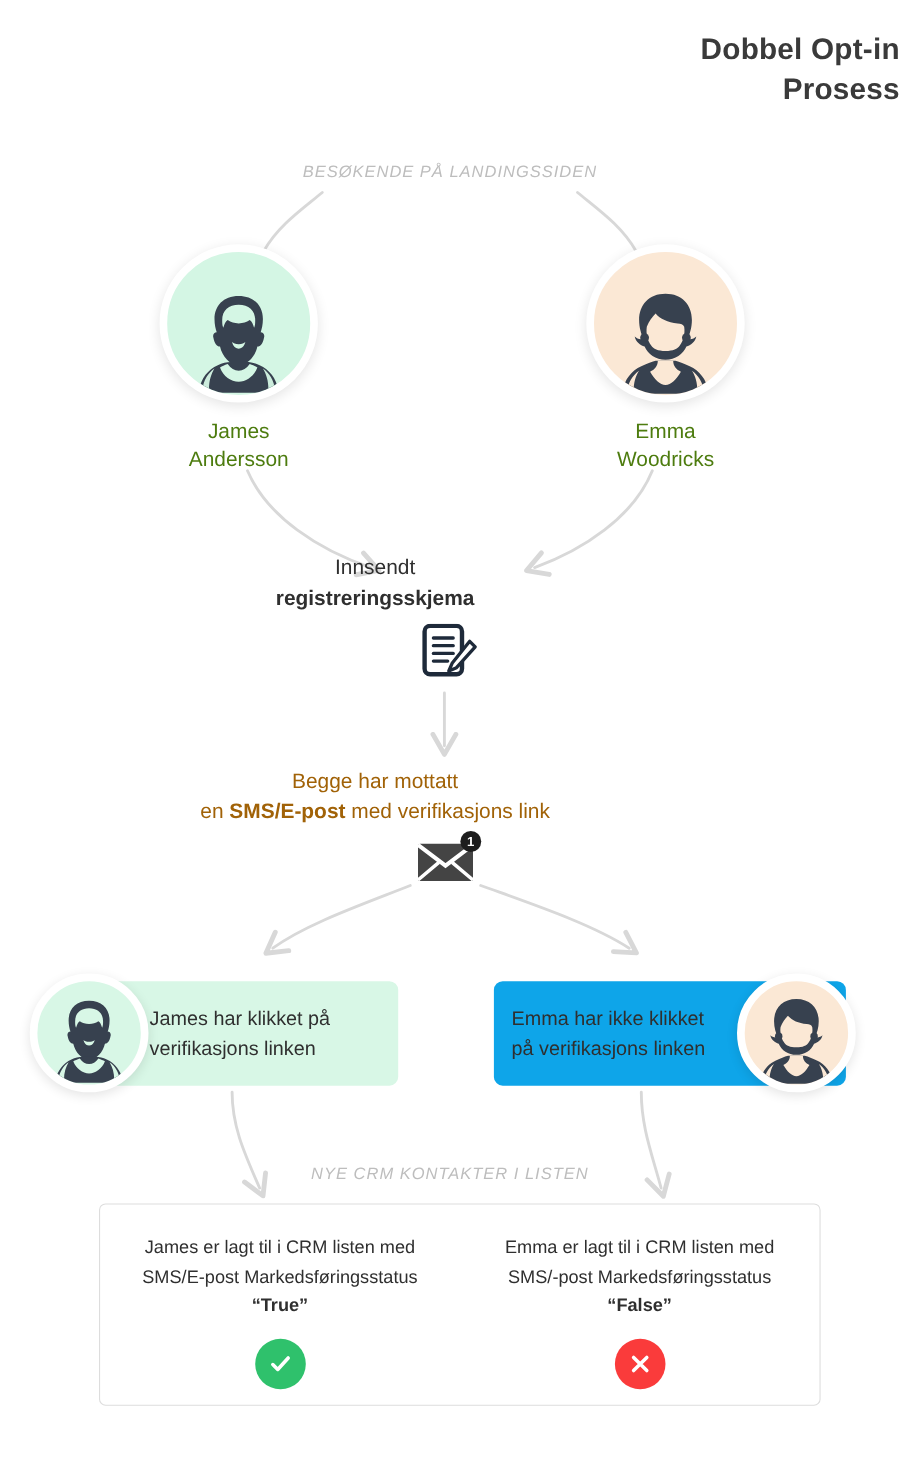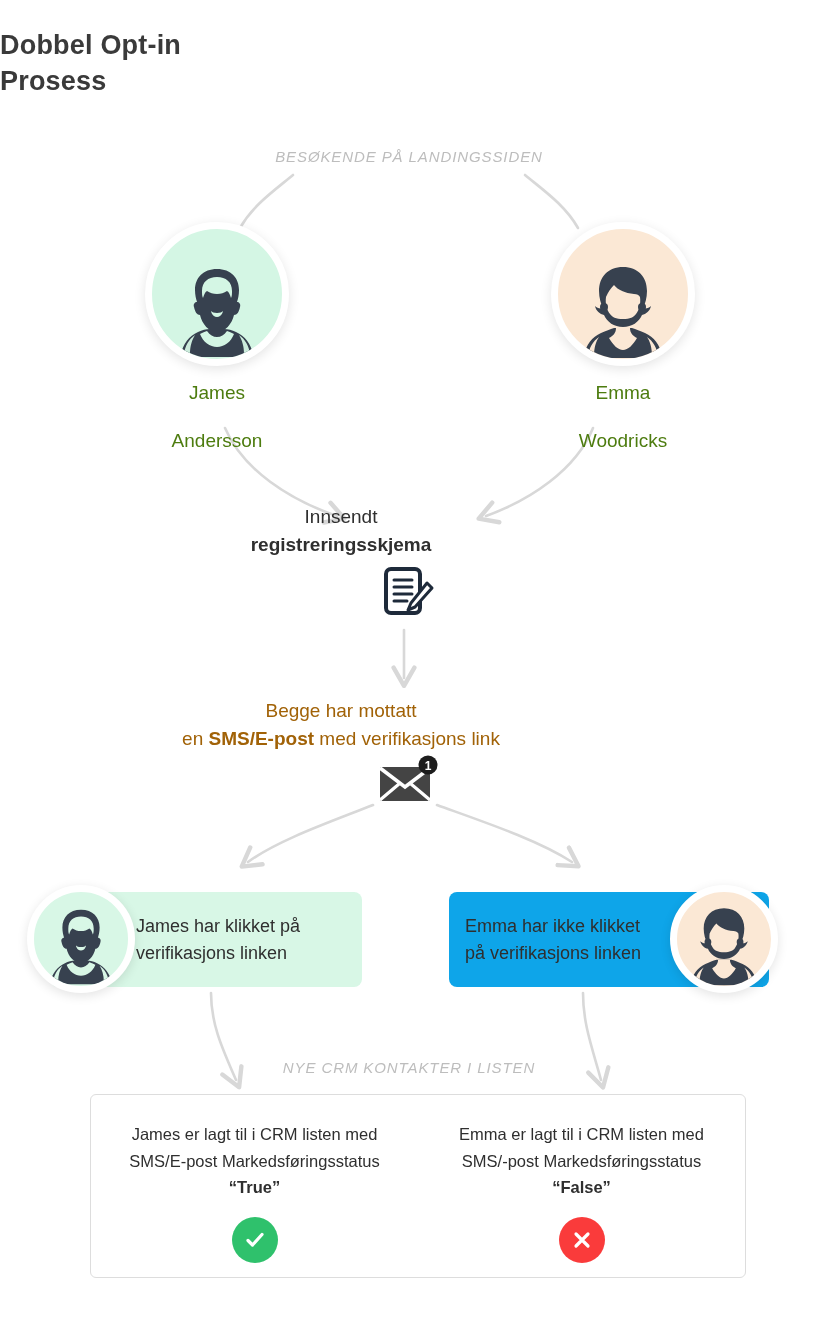--- a/index.html
+++ b/index.html
@@ -28,21 +28,21 @@
     height: 1338px;
     pointer-events: none;
   }
 
   
   .title {
     position: absolute;
     left: 0;
     top: 28px;
     width: 818px;
-    text-align: left;
+    text-align: right;
     font-size: 27px;
     font-weight: bold;
     line-height: 1.32;
     color: #3a3a3a;
     letter-spacing: 0.2px;
   }
   .title .l2 { display: block; }
 
   .section-label {
     position: absolute;
@@ -78,24 +78,24 @@
   }
   .avatar-circle.green { background: #d4f6e4; }
   .avatar-circle.peach { background: #fbe8d5; }
   .avatar-circle svg { display: block; }
   .avatar-name {
     margin-top: 14px;
     font-size: 19px;
     line-height: 1.37;
     color: #4d7c0f;
   }
-  .avatar-name .n2 { display: block; margin-top: 22px; }
+  .avatar-name .n2 { display: block; }
 
   #avatar-james { left: 117px; top: 222px; }
-  #avatar-emma  { left: 523px; top: 222px; }
+  #avatar-emma  { left: 505px; top: 222px; }
 
   
   .center-block {
     position: absolute;
     width: 658px;
     left: 12px;
     text-align: center;
     line-height: 1.45;
   }
   #form-text { top: 503px; font-size: 19px; color: #2f2f2f; }

